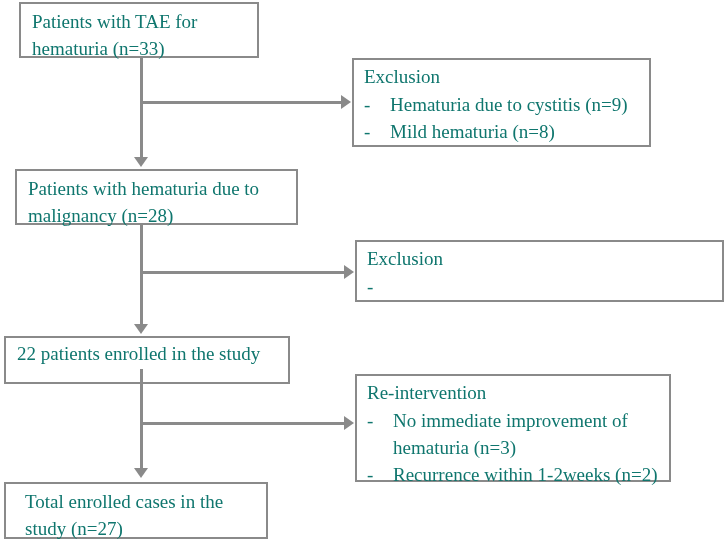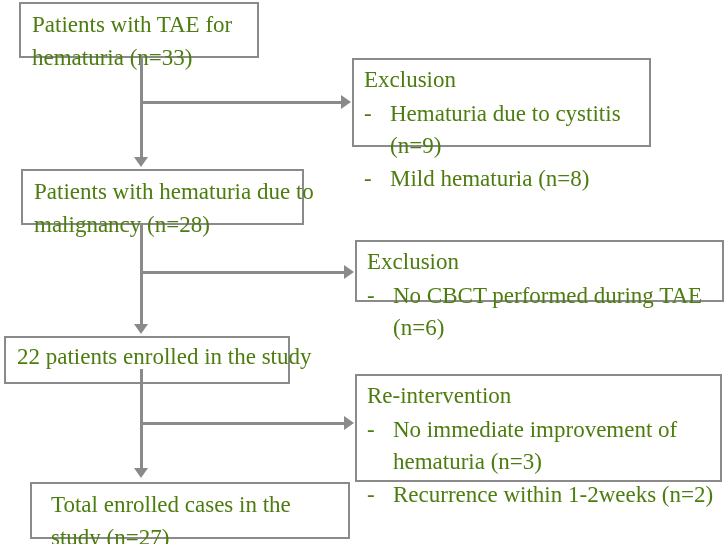--- a/index.html
+++ b/index.html
@@ -14,23 +14,23 @@
     background: #ffffff;
     font-family: "Liberation Serif", "DejaVu Serif", serif;
     color: #1a1a1a;
     overflow: hidden;
   }
   .node {
     position: absolute;
     box-sizing: border-box;
     border: 2px solid #8a8a8a;
     background: #ffffff;
-    font-size: 23px;
+    font-size: 19px;
     line-height: 1.42;
-    color: #4d7c0f;
+    color: #0f766e;
     padding: 5px 9px 5px 11px;
   }
   .node-main { }
   .node-side { padding: 4px 6px 23px 10px; }
   .node-line {
     display: block;
     white-space: pre;
   }
   .side-title {
     display: block;
@@ -95,60 +95,59 @@
     <div class="bullet-row">
       <span class="bullet-dash">-</span>
       <span class="bullet-text">Hematuria due to cystitis (n=9)</span>
     </div>
     <div class="bullet-row">
       <span class="bullet-dash">-</span>
       <span class="bullet-text">Mild hematuria (n=8)</span>
     </div>
   </div>
 
-  <div class="node node-main" style="left:21px; top:169px; width:283px; height:56px;">
+  <div class="node node-main" style="left:15px; top:169px; width:283px; height:56px;">
     <span class="node-line">Patients with hematuria due to</span>
     <span class="node-line">malignancy (n=28)</span>
   </div>
 
   <div class="connector v-line" style="left:140px; top:225px; height:101px;"></div>
   <div class="arrow-down" style="left:134px; top:324px;"></div>
 
   <div class="connector h-line" style="left:140px; top:271px; width:206px;"></div>
   <div class="arrow-right" style="left:344px; top:265px;"></div>
 
   <div class="node node-side" style="left:355px; top:240px; width:369px; height:62px;">
     <span class="side-title">Exclusion</span>
     <div class="bullet-row">
       <span class="bullet-dash">-</span>
-      <span class="bullet-text">No CBCT performed during TAE (n=6)</span>
     </div>
   </div>
 
   <div class="node node-main" style="left:4px; top:336px; width:286px; height:48px; padding-top:3px;">
     <span class="node-line">22 patients enrolled in the study</span>
   </div>
 
   <div class="connector v-line" style="left:140px; top:369px; height:101px;"></div>
   <div class="arrow-down" style="left:134px; top:468px;"></div>
 
   <div class="connector h-line" style="left:140px; top:422px; width:206px;"></div>
   <div class="arrow-right" style="left:344px; top:416px;"></div>
 
-  <div class="node node-side" style="left:355px; top:374px; width:367px; height:108px;">
+  <div class="node node-side" style="left:355px; top:374px; width:316px; height:108px;">
     <span class="side-title">Re-intervention</span>
     <div class="bullet-row">
       <span class="bullet-dash">-</span>
       <span class="bullet-text">No immediate improvement of
 hematuria (n=3)</span>
     </div>
     <div class="bullet-row">
       <span class="bullet-dash">-</span>
       <span class="bullet-text">Recurrence within 1-2weeks (n=2)</span>
     </div>
   </div>
 
-  <div class="node node-main" style="left:30px; top:482px; width:320px; height:57px;padding-left:19px;">
+  <div class="node node-main" style="left:4px; top:482px; width:264px; height:57px;padding-left:19px;">
     <span class="node-line">Total enrolled cases in the</span>
     <span class="node-line">study (n=27)</span>
   </div>
 
 </div>
 
 </body></html>

